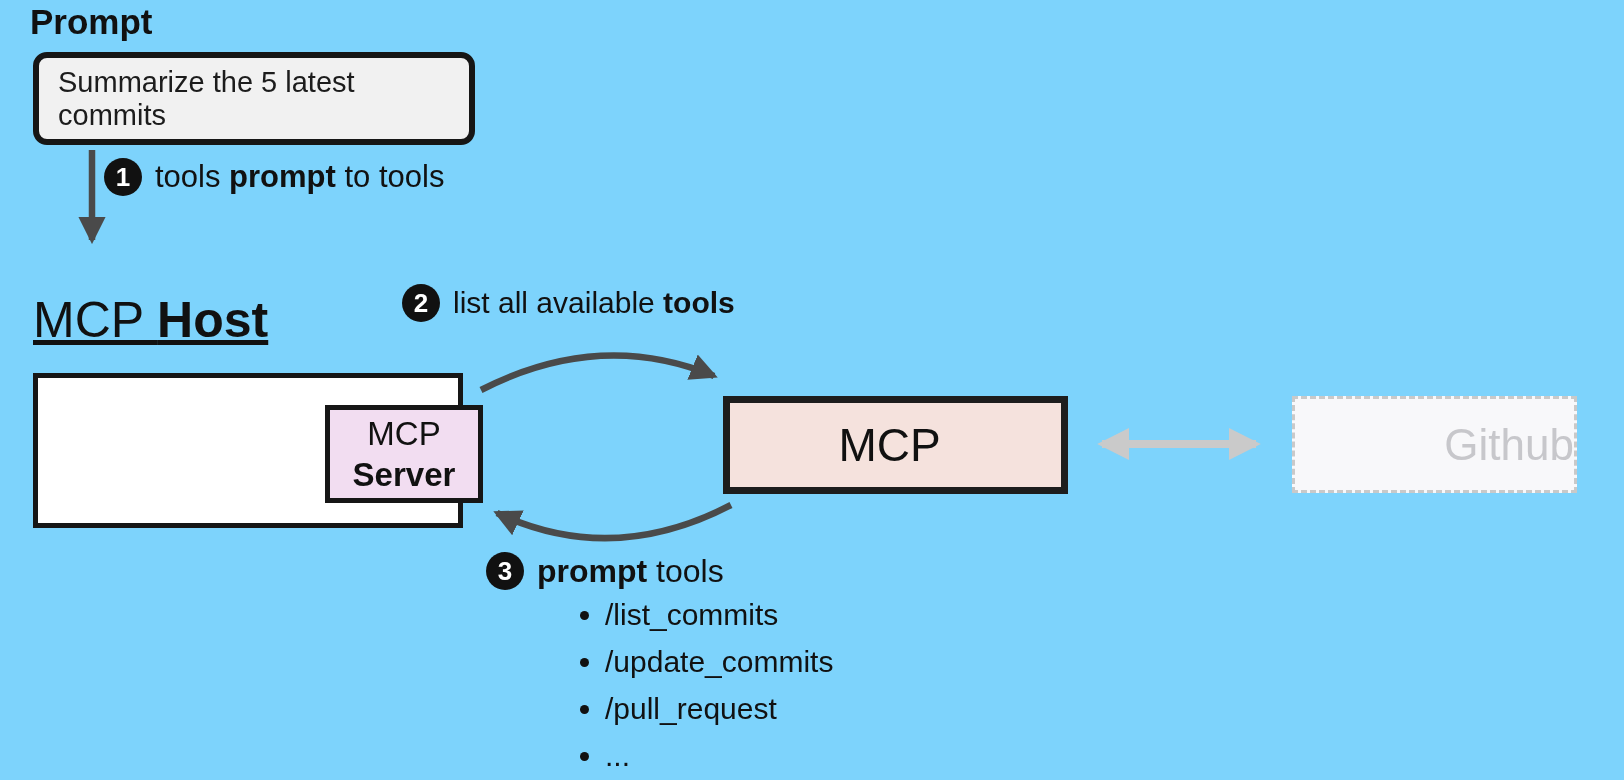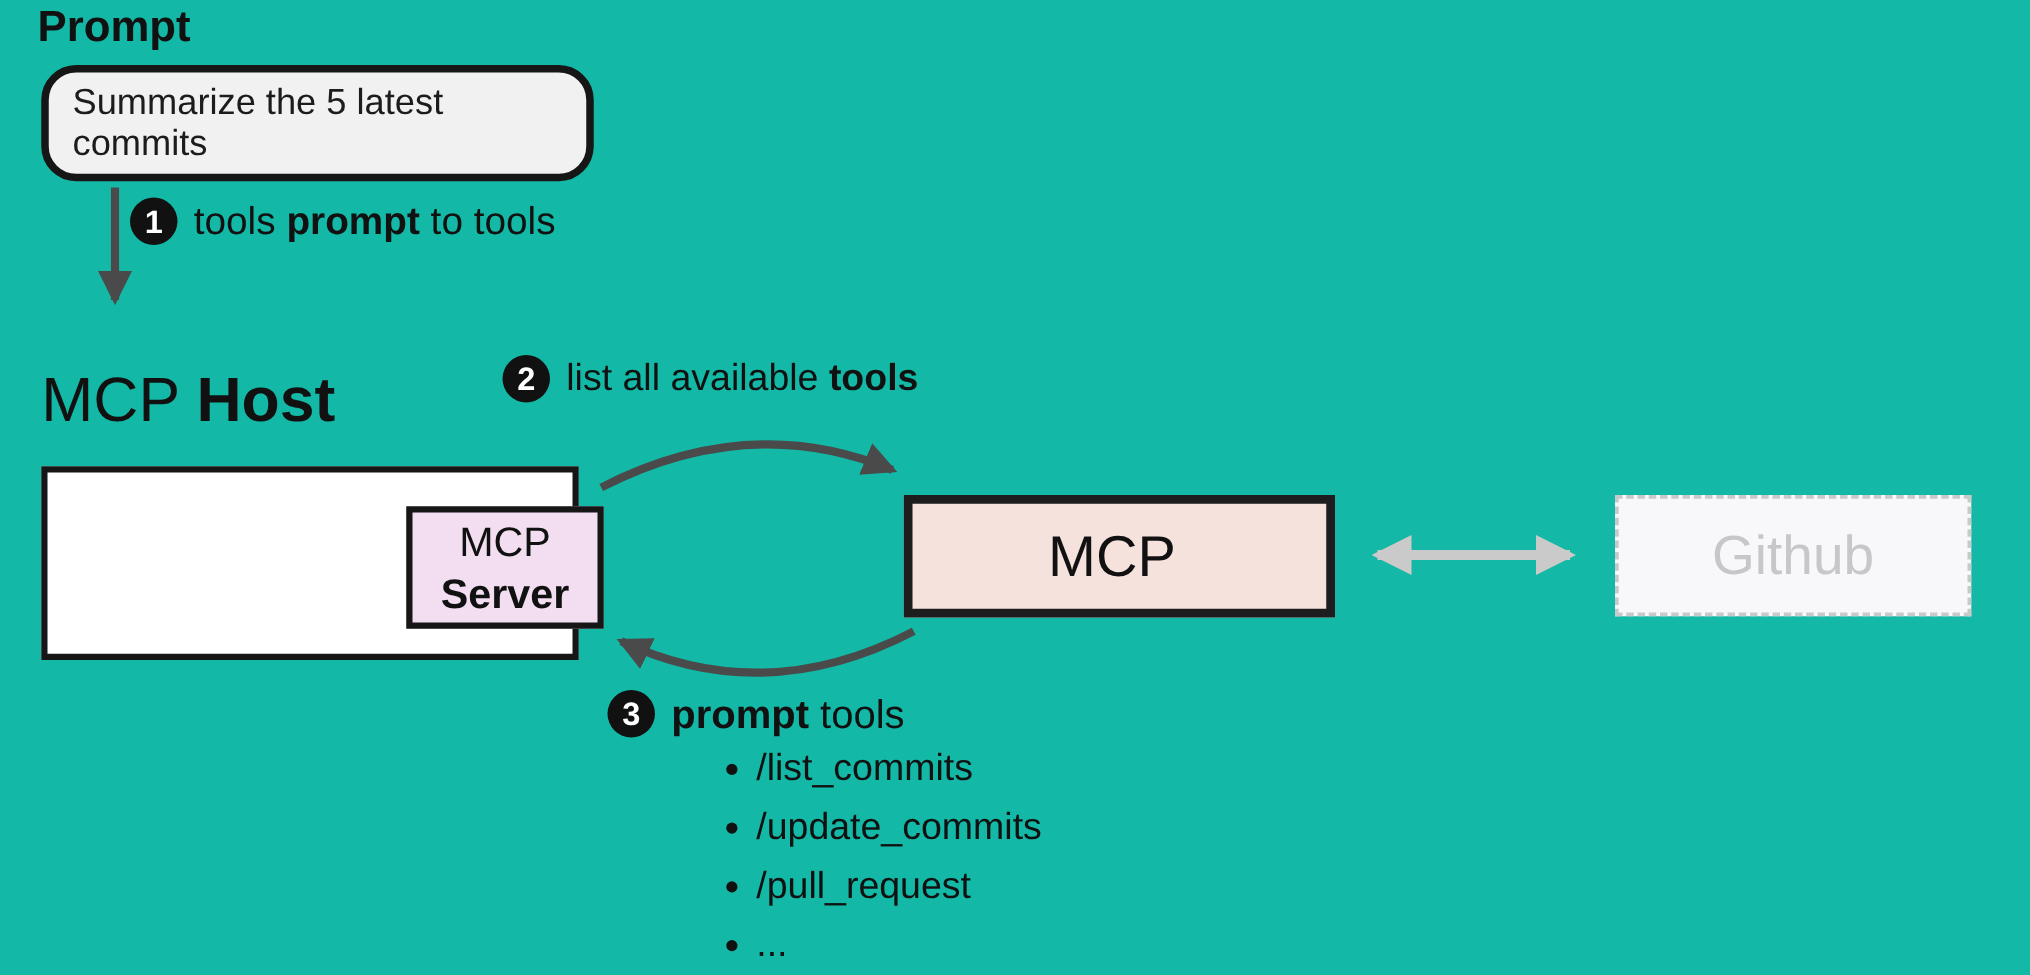--- a/index.html
+++ b/index.html
@@ -4,49 +4,49 @@
 <style>
   :root{
     --prompt-box-bg:#f1f1f1; --box-border:#161616;
     --client-box-bg:#f2ddf1; --server-box-bg:#f5e2dd;
     --github-box-bg:#f8f8fa; --github-border:#c9c9c9; --github-text:#c7c7cb;
     --arrow-dark:#4a4a4a; --arrow-gray:#cacaca;
     --badge-bg:#111111; --badge-text:#ffffff; --ink:#111111;
   }
   html,body{margin:0;padding:0;background:#ffffff;}
   body{font-family:"Liberation Sans","DejaVu Sans",sans-serif;color:var(--ink);}
-  .canvas{position:relative;width:1624px;height:780px;background:#14b8a6;overflow:hidden;}
+  .canvas{position:relative;width:1624px;height:780px;background:#7dd3fc;overflow:hidden;}
   .abs{position:absolute;}
   b{font-weight:700;}
 
   .prompt-title{left:30px;top:2px;font-size:35px;font-weight:700;}
   .prompt-box{left:33px;top:52px;width:442px;height:93px;box-sizing:border-box;
-    background:var(--prompt-box-bg);border:6px solid var(--box-border);border-radius:28px;
+    background:var(--prompt-box-bg);border:6px solid var(--box-border);border-radius:14px;
     display:flex;align-items:center;padding-left:19px;font-size:29px;color:#1c1c1c;}
 
   .step{display:flex;align-items:center;gap:13px;font-size:31px;white-space:nowrap;}
   .step1{left:104px;top:158px;}
   .step2{left:402px;top:284px;font-size:30px;}
   .step3{left:486px;top:552px;font-size:32px;}
   .badge{width:38px;height:38px;border-radius:50%;background:var(--badge-bg);color:var(--badge-text);
     display:flex;align-items:center;justify-content:center;font-size:26px;font-weight:700;flex:0 0 auto;}
 
-  .host-label{left:33px;top:292px;font-size:50px;line-height:1.15;}
+  .host-label{left:33px;top:292px;font-size:50px;line-height:1.15;text-decoration:underline;}
   .host-box{left:33px;top:373px;width:430px;height:155px;box-sizing:border-box;
     background:#ffffff;border:5px solid var(--box-border);}
   .client-box{left:325px;top:405px;width:158px;height:98px;box-sizing:border-box;
     background:var(--client-box-bg);border:5px solid var(--box-border);
     display:flex;flex-direction:column;align-items:center;justify-content:center;
     font-size:33px;line-height:1.25;text-align:center;}
   .server-box{left:723px;top:396px;width:345px;height:98px;box-sizing:border-box;
     background:var(--server-box-bg);border:7px solid #1d1d1d;
     display:flex;align-items:center;justify-content:center;font-size:46px;white-space:pre;}
   .github-box{left:1292px;top:396px;width:285px;height:97px;box-sizing:border-box;
     background:var(--github-box-bg);border:3px dashed var(--github-border);
-    display:flex;align-items:center;justify-content:center;font-size:44px;color:var(--github-text);}
+    display:flex;align-items:center;justify-content:flex-end;font-size:44px;color:var(--github-text);}
 
   .tools-list{left:545px;top:598px;margin:0;padding:0 0 0 28px;font-size:30px;list-style:disc;}
   .tools-list li{margin-bottom:14px;line-height:1.1;margin-left:32px;}
 
   svg.arrows{position:absolute;left:0;top:0;pointer-events:none;}
   .arrows path.dark{stroke:var(--arrow-dark);stroke-width:6.5;fill:none;marker-end:url(#ah-dark);}
   .arrows path.gray{stroke:var(--arrow-gray);stroke-width:8;fill:none;
     marker-start:url(#ah-gray);marker-end:url(#ah-gray);}
   #ah-dark path{fill:var(--arrow-dark);}
   #ah-gray path{fill:var(--arrow-gray);}

